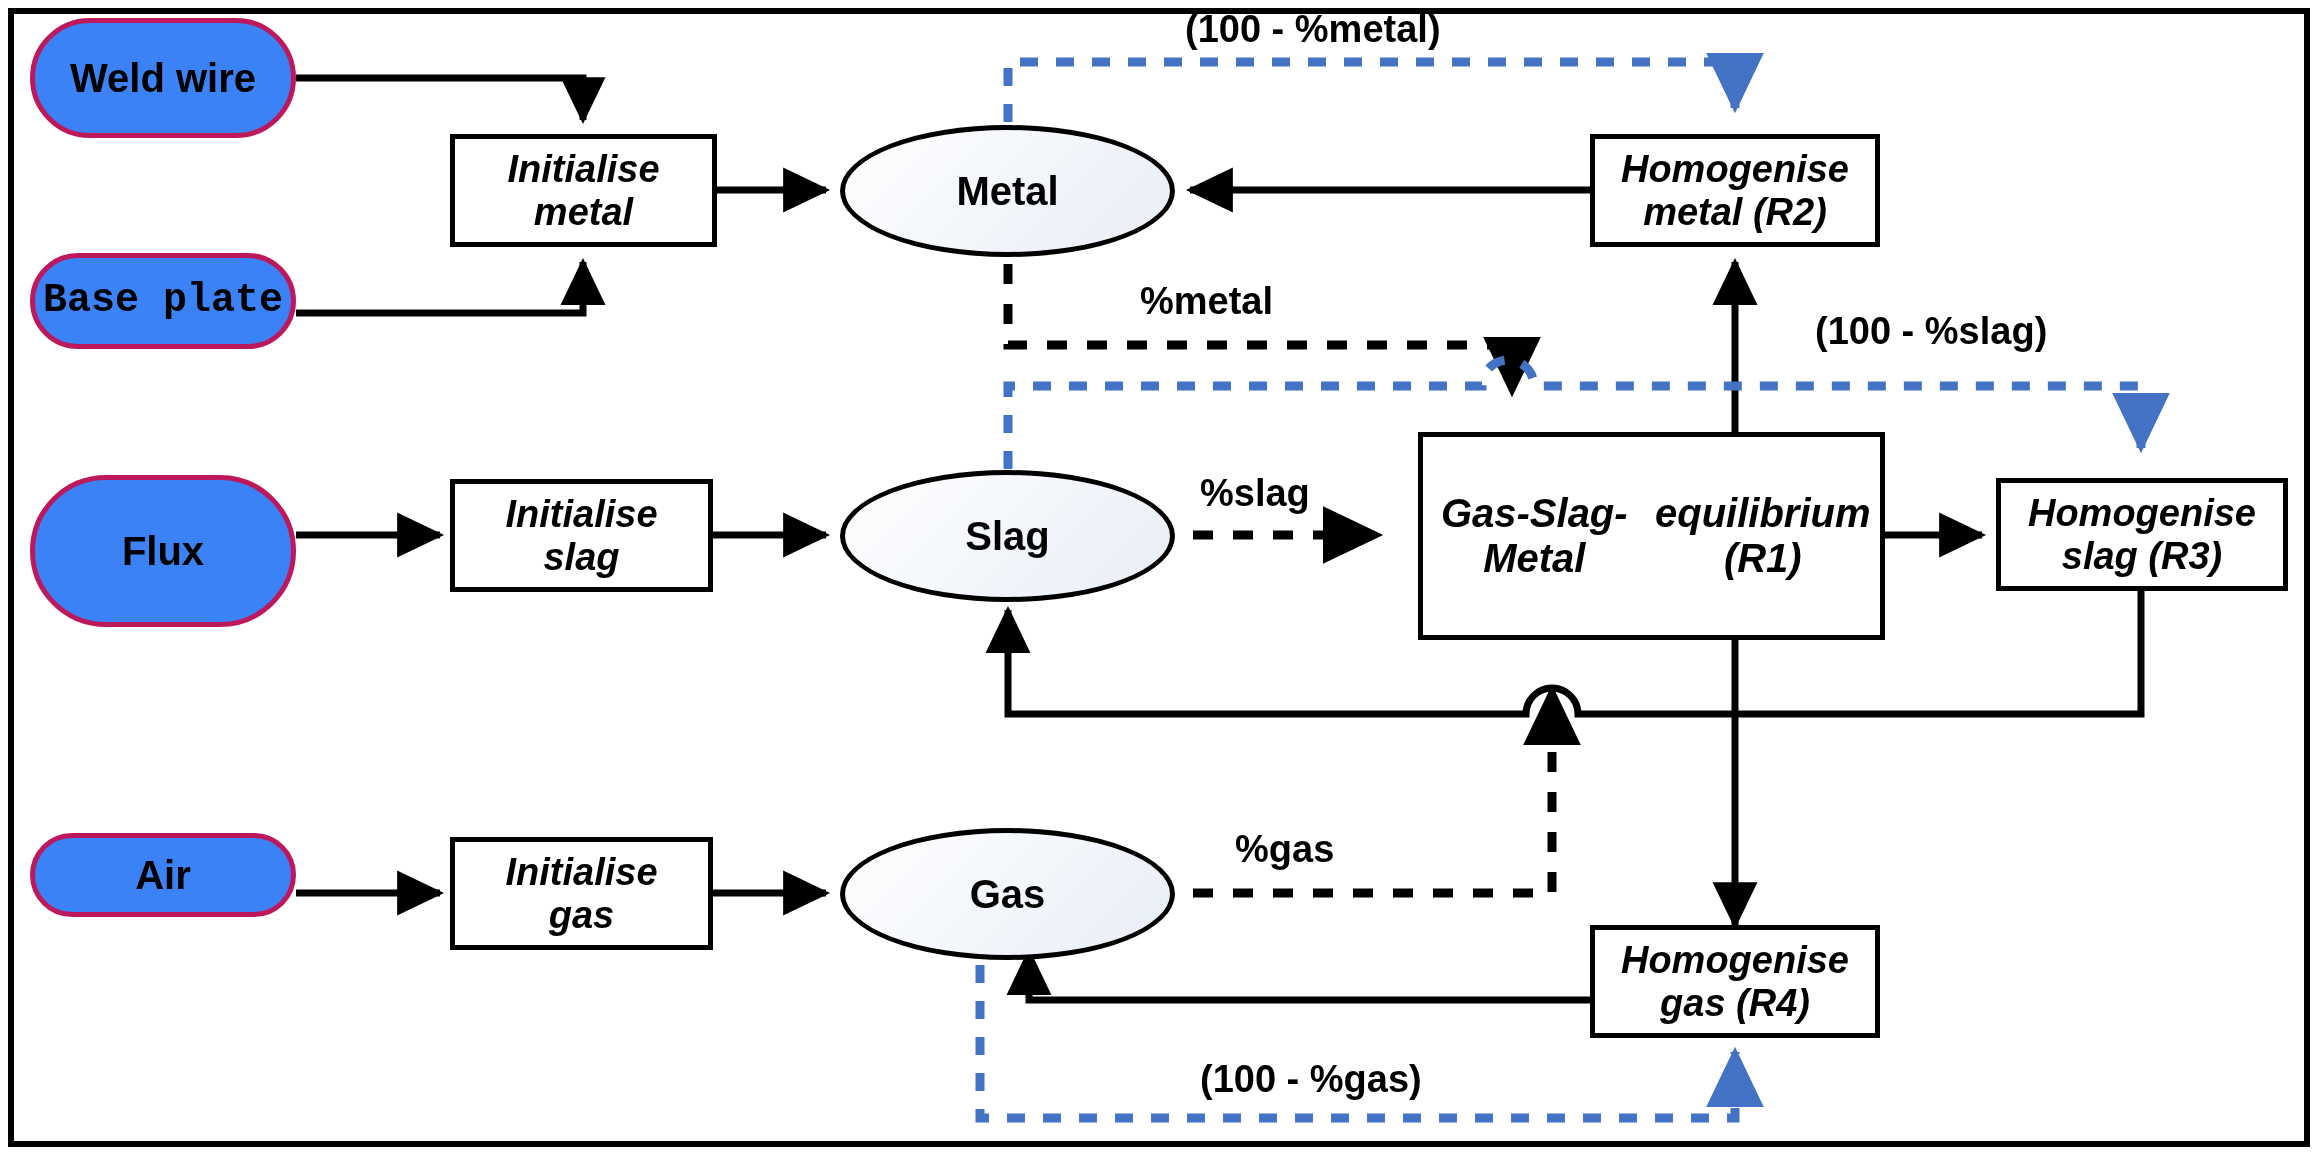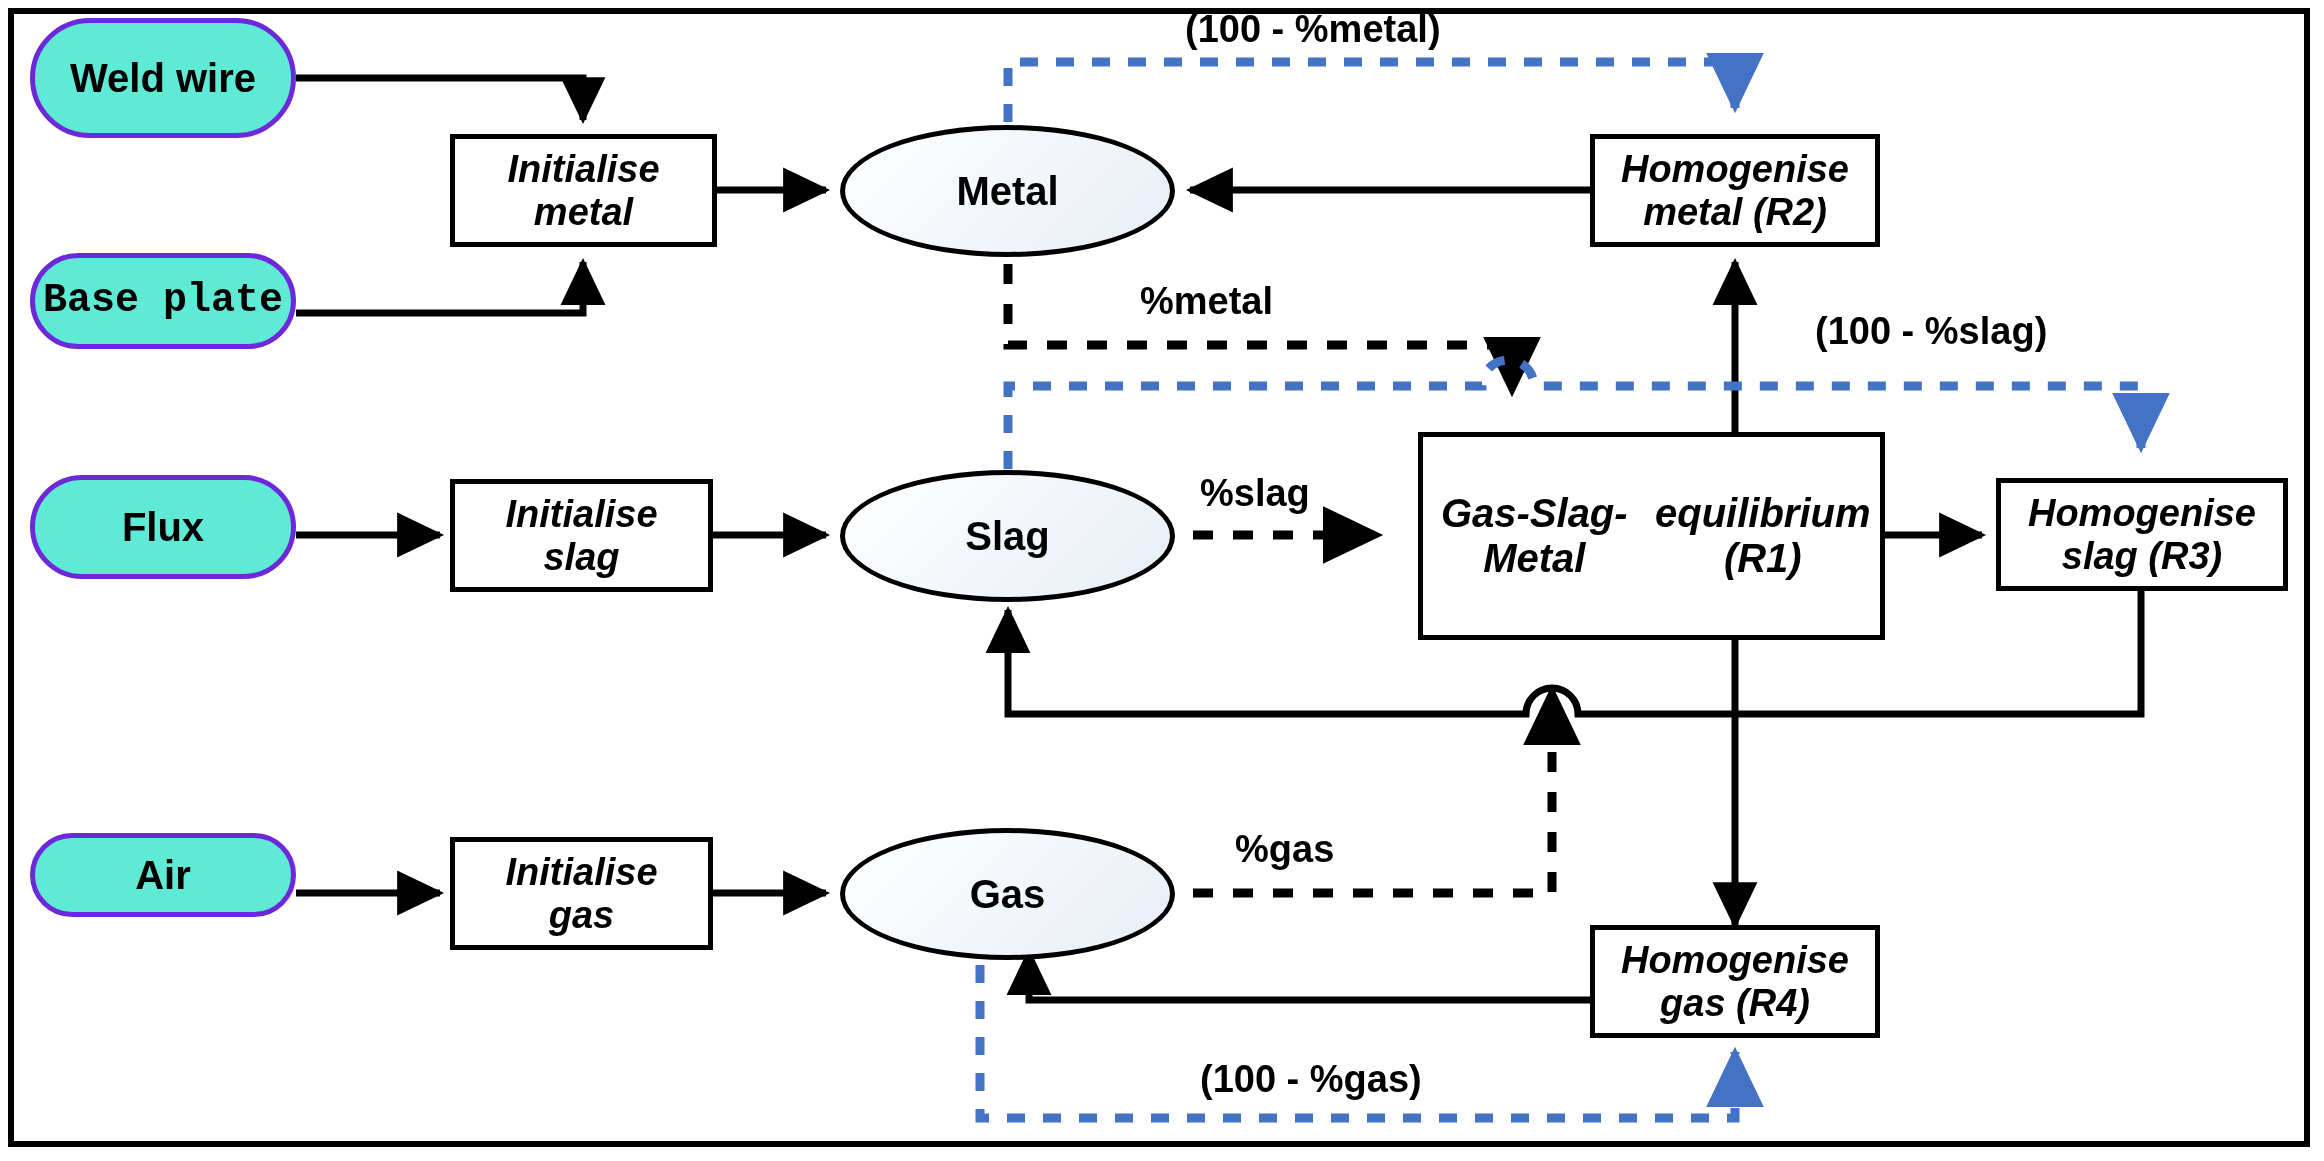--- a/index.html
+++ b/index.html
@@ -22,23 +22,23 @@
     position:absolute;
     display:flex;align-items:center;justify-content:center;
     text-align:center;
     color:#000000;
     font-weight:bold;
     line-height:1.12;
     box-sizing:border-box;
     z-index:5;
   }
   .terminator{
-    border:5px solid #6d28d9;
+    border:5px solid #be185d;
     border-radius:90px;
-    background:#5eead4;
+    background:#3b82f6;
     font-size:40px;
   }
   .process{
     border:5px solid #000000;
     background:#ffffff;
     font-size:38px;
     font-style:italic;
   }
   .process.big{font-size:40px;}
   .store{
@@ -129,21 +129,21 @@
 
   <div class="node store" style="left:840px;top:125px;width:335px;height:132px;">
     <span>Metal</span>
   </div>
 
   <div class="node process" style="left:1590px;top:134px;width:290px;height:113px;flex-direction:column;">
     <span>Homogenise</span>
     <span>metal (R2)</span>
   </div>
 
-  <div class="node terminator" style="left:30px;top:475px;width:266px;height:104px;text-align:center;">
+  <div class="node terminator" style="left:30px;top:475px;width:266px;height:152px;text-align:center;">
     <span>Flux</span>
   </div>
 
   <div class="node process" style="left:450px;top:479px;width:263px;height:113px;flex-direction:column;">
     <span>Initialise</span>
     <span>slag</span>
   </div>
 
   <div class="node store" style="left:840px;top:470px;width:335px;height:132px;">
     <span>Slag</span>

